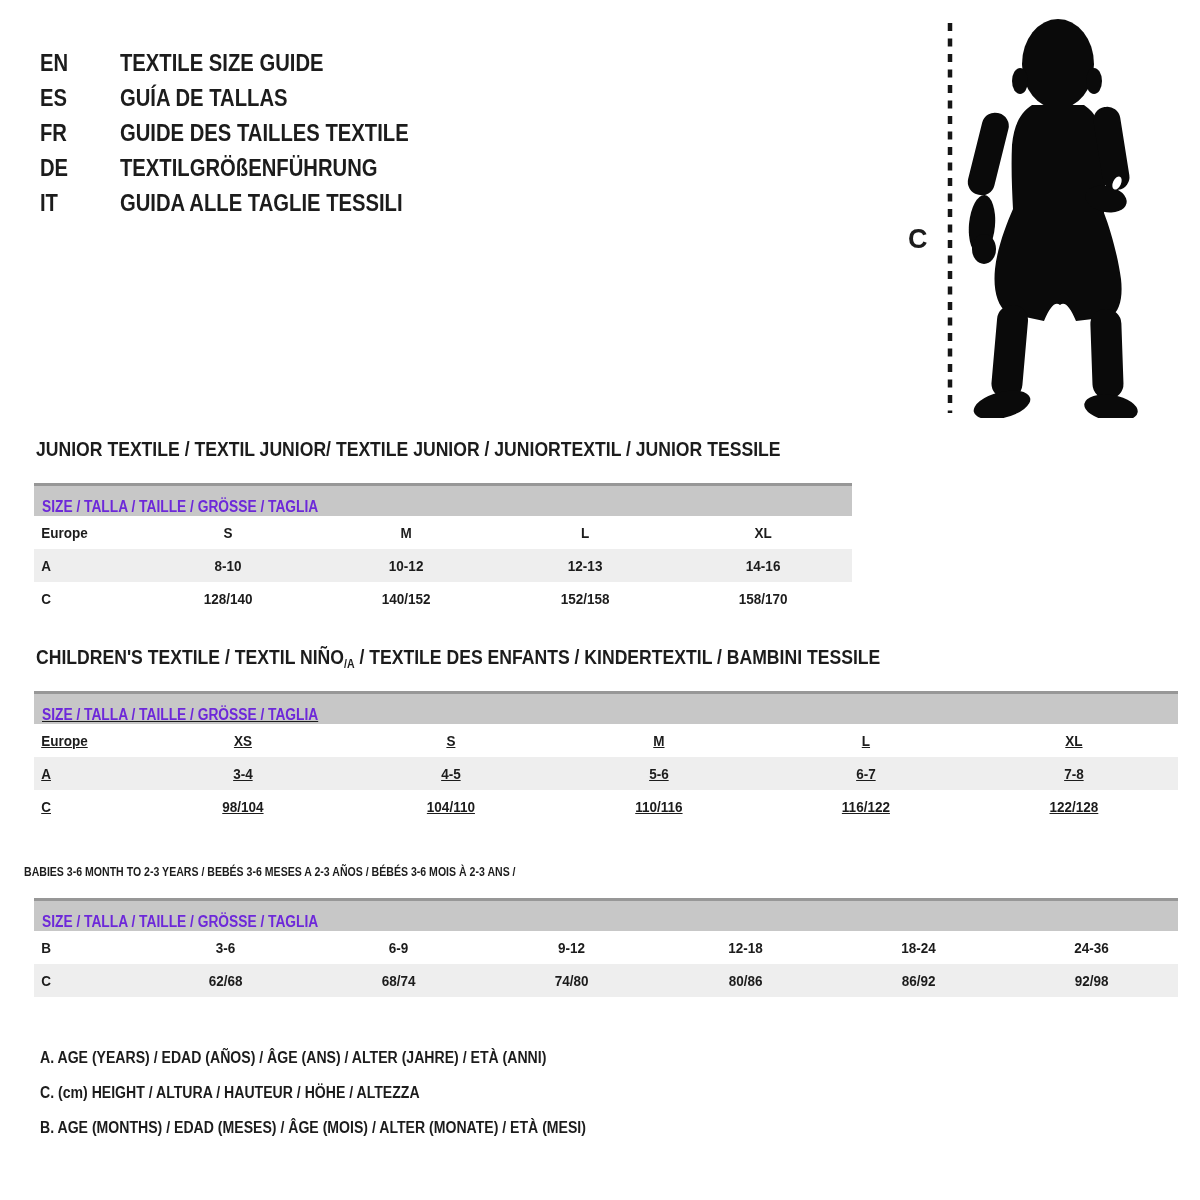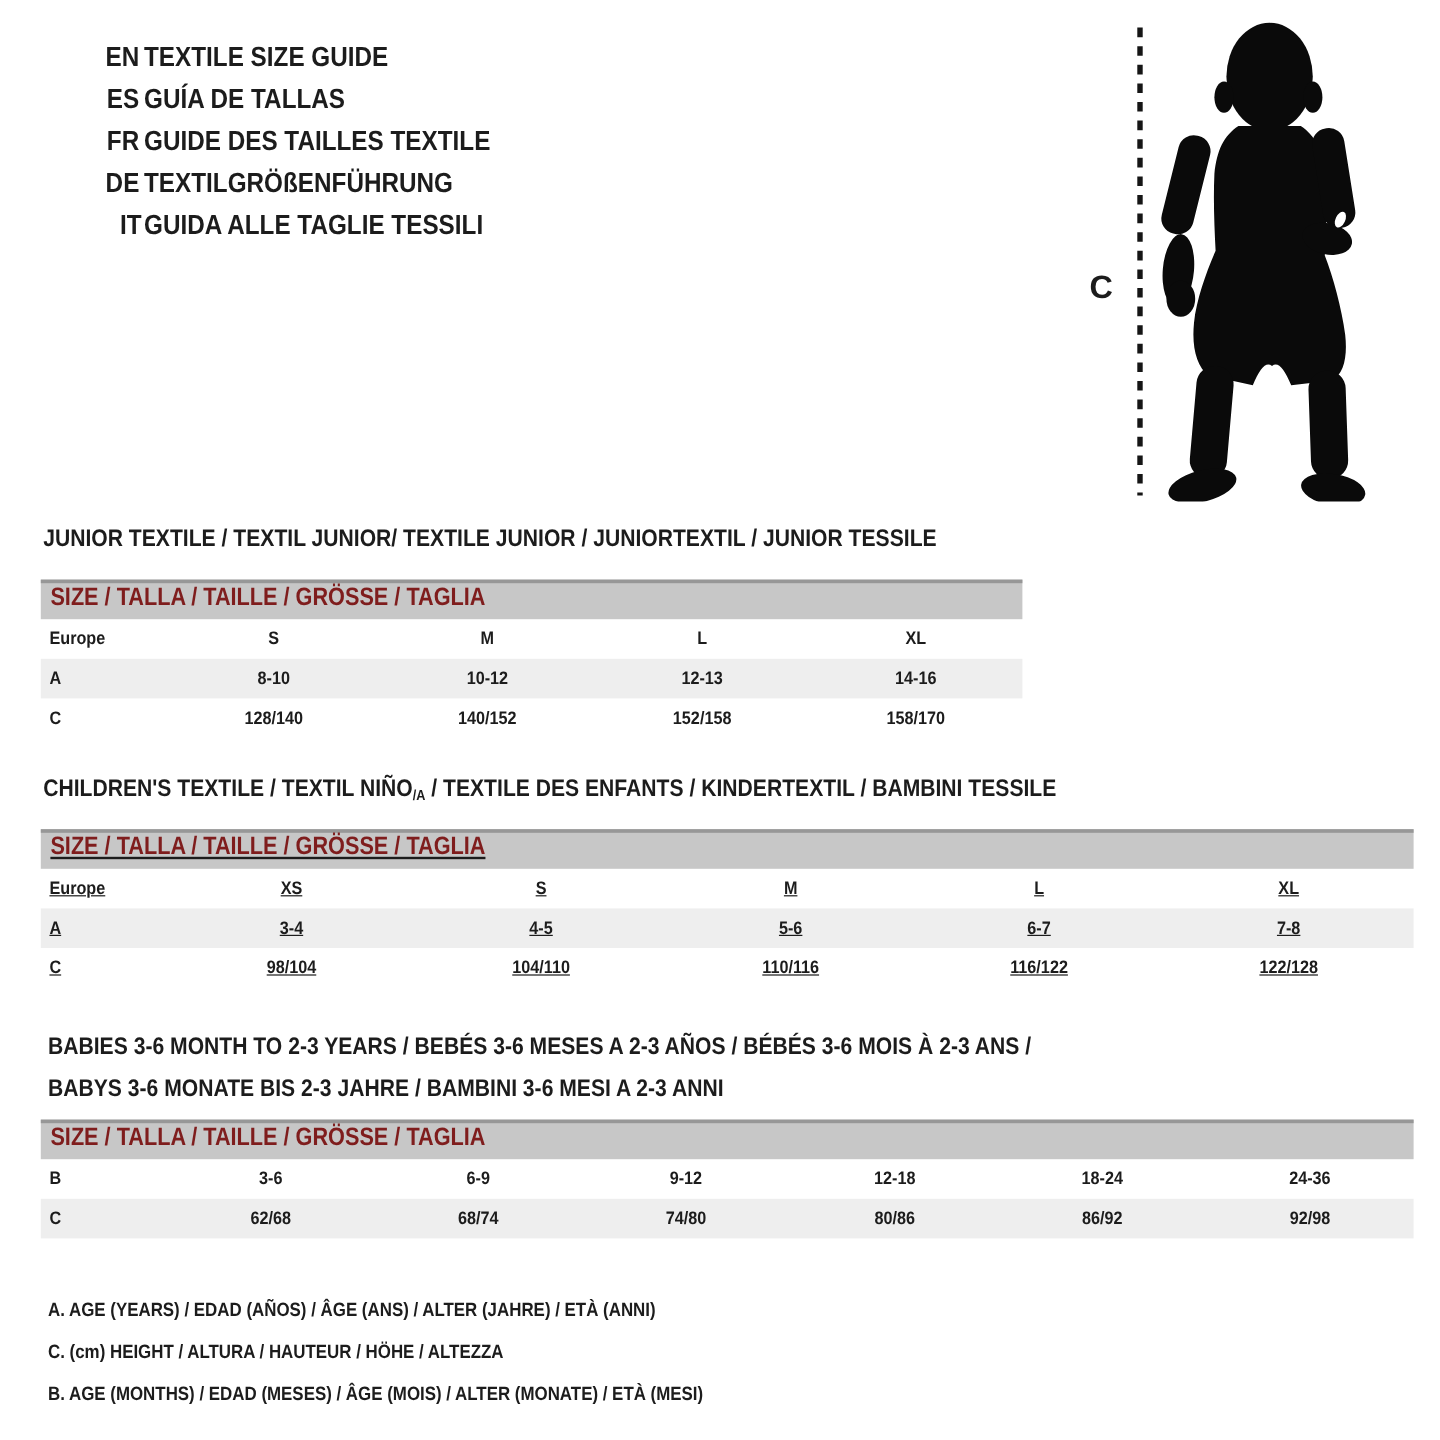--- a/index.html
+++ b/index.html
@@ -6,38 +6,38 @@
   html,body { background:#ffffff; }
   .page {
     position:relative; width:1200px; height:1200px; background:#ffffff;
     font-family:"Liberation Sans","DejaVu Sans",sans-serif; font-weight:700;
     color:#1c1c1c; overflow:hidden;
   }
   .cx { display:inline-block; transform:scaleX(.88); transform-origin:0 50%; white-space:nowrap; }
 
   
   .header { position:relative; height:437px; }
-  .langs { padding-top:30px; margin-left:40px;text-align:right; }
+  .langs { padding-top:46px; margin-left:40px; }
   .lang-row { display:flex; height:35px; align-items:center; font-size:23px; }
   .lang-code { width:80px; }
 
   
   .figure { position:absolute; top:16px; left:898px; width:272px; height:402px; }
   .figure-label { position:absolute; left:10px; top:208px; font-size:27px; }
   .fig-svg { position:absolute; top:0; left:0; }
 
   
   .tbl-title { margin-left:36px; font-size:20px; line-height:24px; height:24px; margin-bottom:22px; }
-  .tbl-title2 { margin-left:40px; font-size:20px; line-height:35px; height:35px; }
+  .tbl-title2 { margin-left:24px; font-size:12px; line-height:35px; height:35px; }
   .tbl { margin-left:34px; }
   .w-junior { width:818px; }
   .w-full { width:1144px; }
   .bar {
     height:33px; background:#c7c7c7; border-top:3px solid #979797;
-    display:flex; align-items:flex-start; padding-left:8px; color:#7f1d1d; font-size:21px;
+    display:flex; align-items:flex-end; padding-left:8px; color:#6d28d9; font-size:16px;
   }
   .bar .bx { display:inline-block; transform:scaleX(.86); transform-origin:0 50%; white-space:nowrap; }
   .trow { display:flex; height:33px; align-items:center; font-size:15px; }
   .trow .lbl { width:105px; padding-left:8px; transform:scaleX(.9); transform-origin:0 50%; }
   .trow .val { flex:1; text-align:center; transform:scaleX(.9); }
   .shade { background:#eeeeee; }
 
   .sec-children { margin-top:30px;text-decoration:underline; }
   .sec-babies { margin-top:32px; }
   .babies-titles { margin-bottom:8px; }
@@ -160,21 +160,20 @@
         <div class="val">110/116</div>
         <div class="val">116/122</div>
         <div class="val">122/128</div>
       </div>
     </div>
   </div>
 
   <div class="sec-babies">
     <div class="babies-titles">
       <div class="tbl-title2"><span class="cx">BABIES 3-6 MONTH TO 2-3 YEARS / BEBÉS 3-6 MESES A 2-3 AÑOS / BÉBÉS 3-6 MOIS À 2-3 ANS /</span></div>
-      <div class="tbl-title2"><span class="cx">BABYS 3-6 MONATE BIS 2-3 JAHRE / BAMBINI 3-6 MESI A 2-3 ANNI</span></div>
     </div>
     <div class="tbl w-full">
       <div class="bar">
           <span class="bx">SIZE / TALLA / TAILLE / GRÖSSE / TAGLIA</span>
         </div>
       <div class="trow">
         <div class="lbl">B</div>
         <div class="val">3-6</div>
         <div class="val">6-9</div>
         <div class="val">9-12</div>

